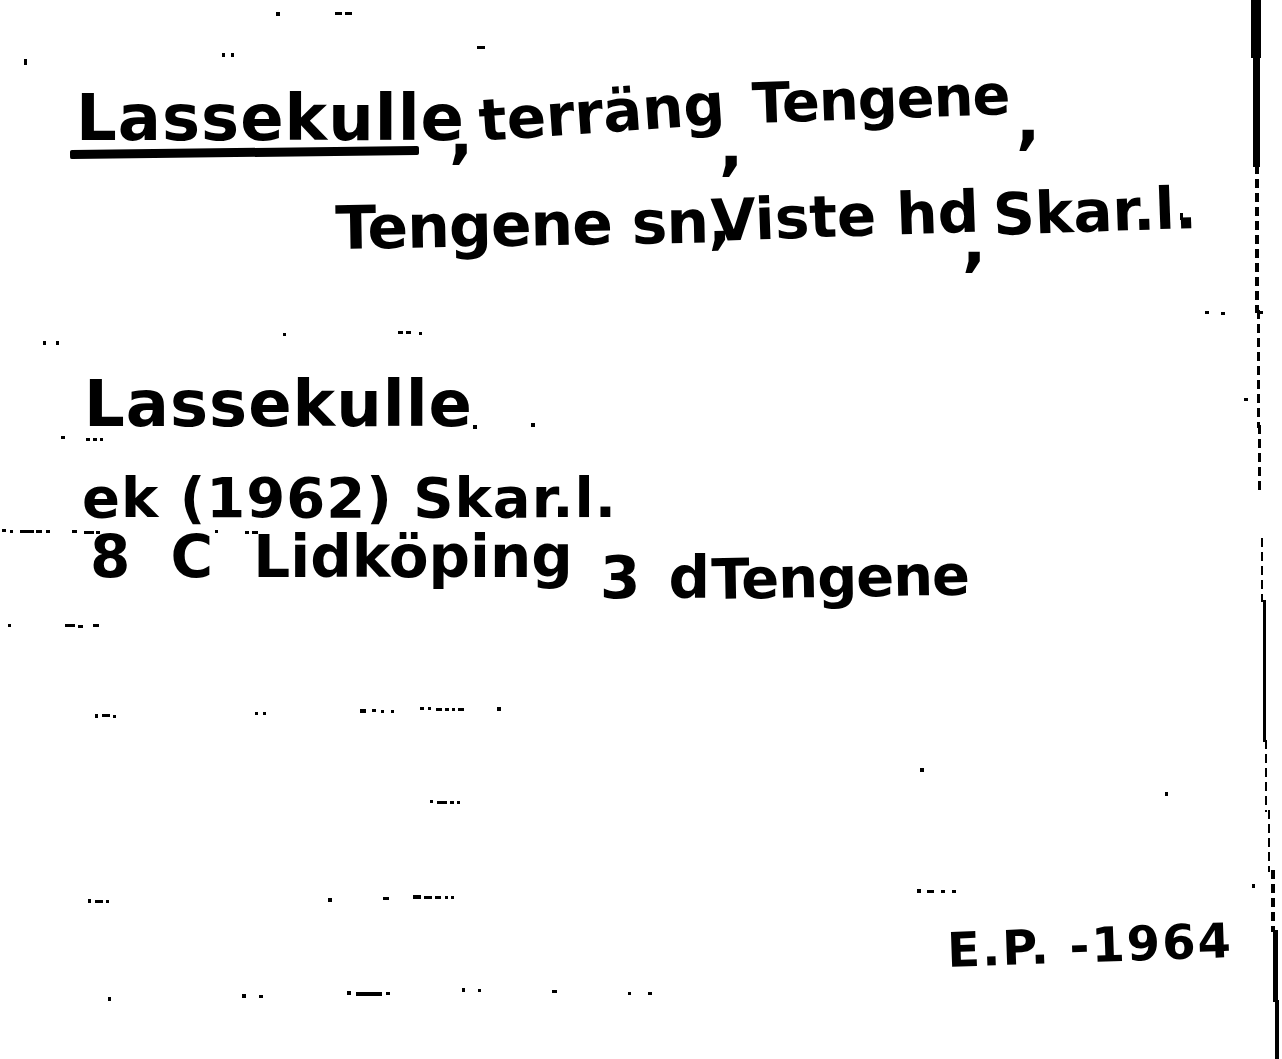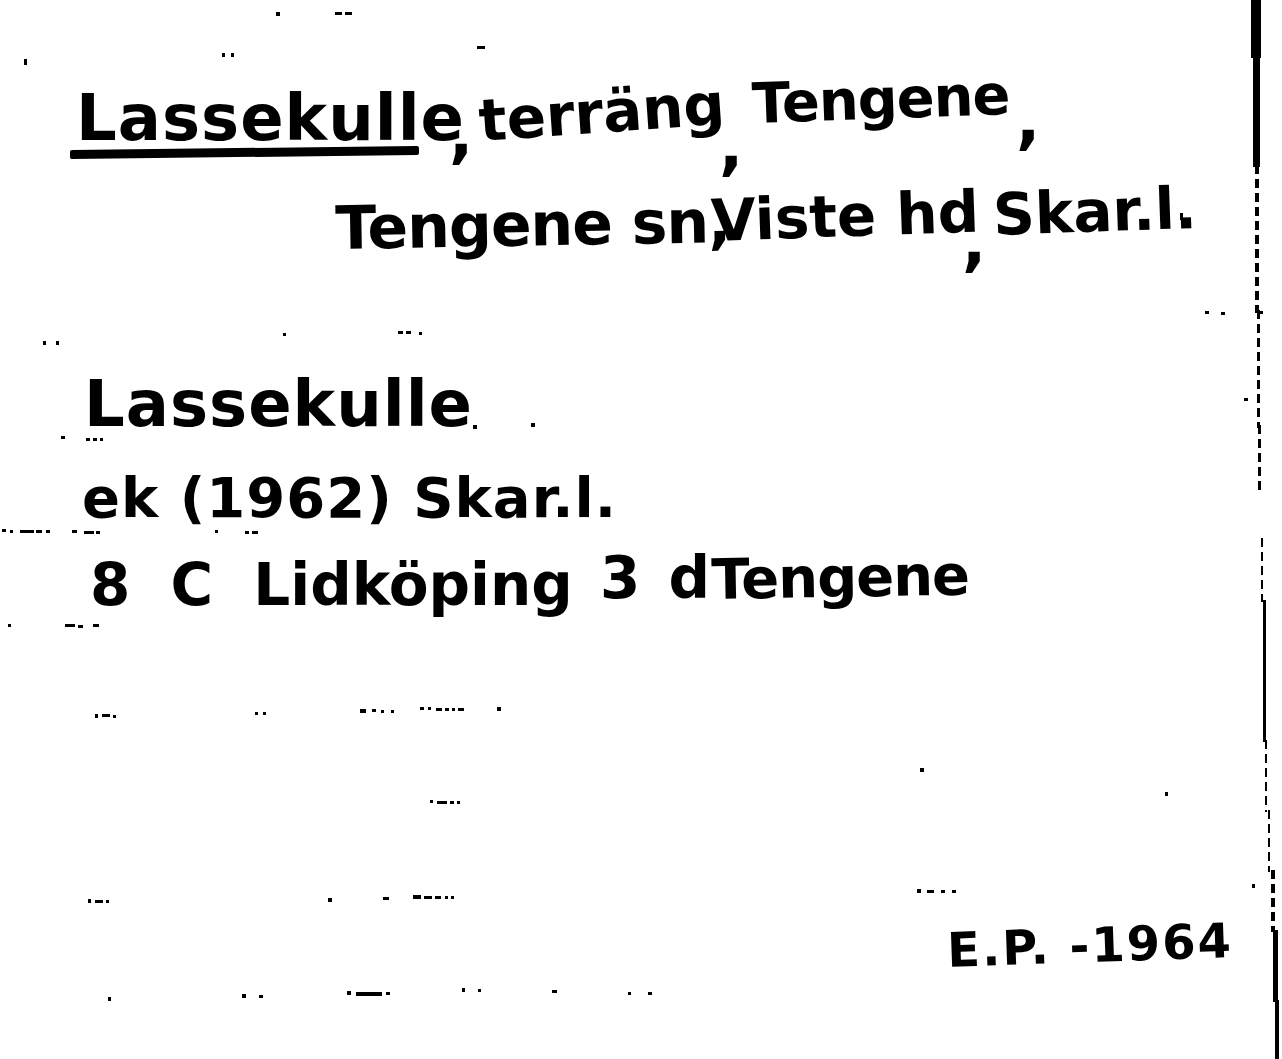--- a/index.html
+++ b/index.html
@@ -77,21 +77,21 @@
   <span class="tok" style="left:712px; top:192px; font-size:58px; transform:rotate(-2deg);">Viste hd</span>
 
   <span class="tok" style="left:962px; top:210px; font-size:64px;">,</span>
 
   <span class="tok" style="left:994px; top:186px; font-size:58px; transform:rotate(-2deg);">Skar.l.</span>
 
   <span class="tok" style="left:84px; top:372px; font-size:64px; letter-spacing:1px;">Lassekulle</span>
 
   <span class="tok" style="left:82px; top:470px; font-size:56px; letter-spacing:1px;">ek (1962) Skar.l.</span>
 
-  <span class="tok" style="left:90px; top:556px; font-size:58px; word-spacing:20px;">8 C Lidköping</span>
+  <span class="tok" style="left:90px; top:528px; font-size:58px; word-spacing:20px;">8 C Lidköping</span>
 
   <span class="tok" style="left:600px; top:549px; font-size:58px; letter-spacing:4px;">3 d</span>
 
   <span class="tok" style="left:712px; top:552px; font-size:56px; letter-spacing:-1px; transform:rotate(-1deg);">Tengene</span>
 
   <span class="tok" style="left:948px; top:926px; font-size:48px; letter-spacing:2px; transform:rotate(-2deg);">E.P. -1964</span>
 
   <div class="noise-layer">
       <div class="speck" style="left: 276px; top: 12px; width: 4px; height: 4px; background: rgb(0, 0, 0);"></div>
       <div class="speck" style="left: 335px; top: 12px; width: 7px; height: 3px; background: rgb(0, 0, 0);"></div>

